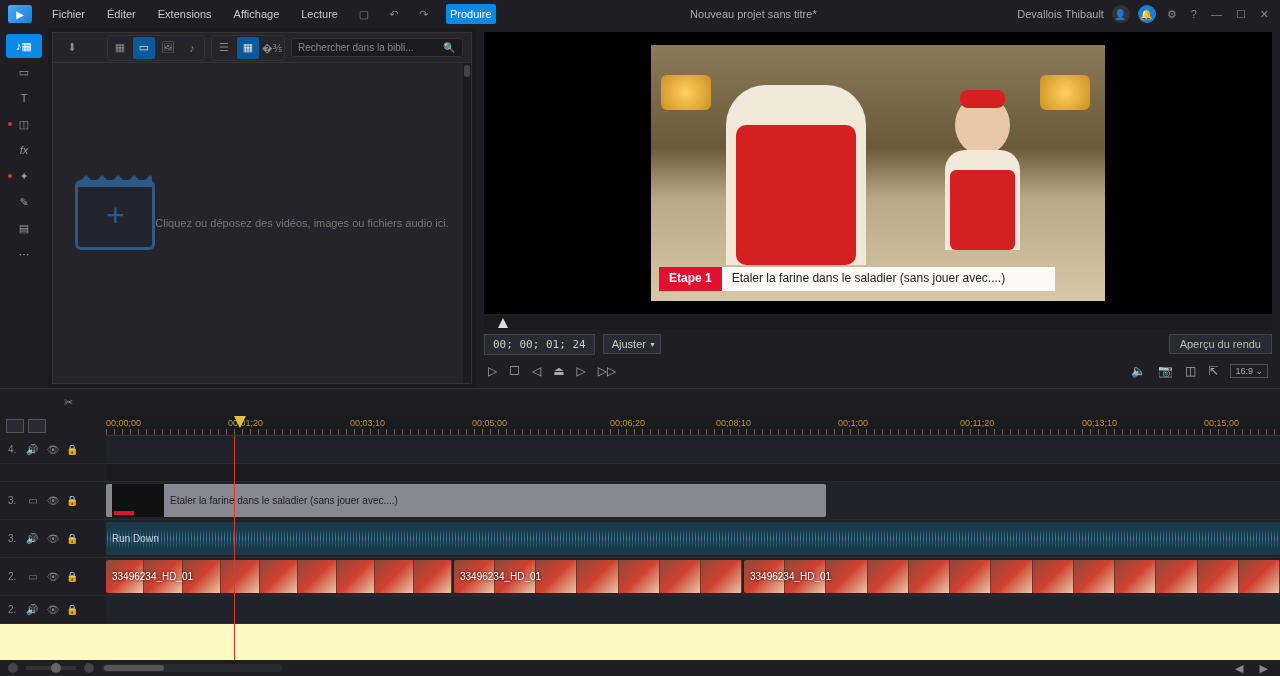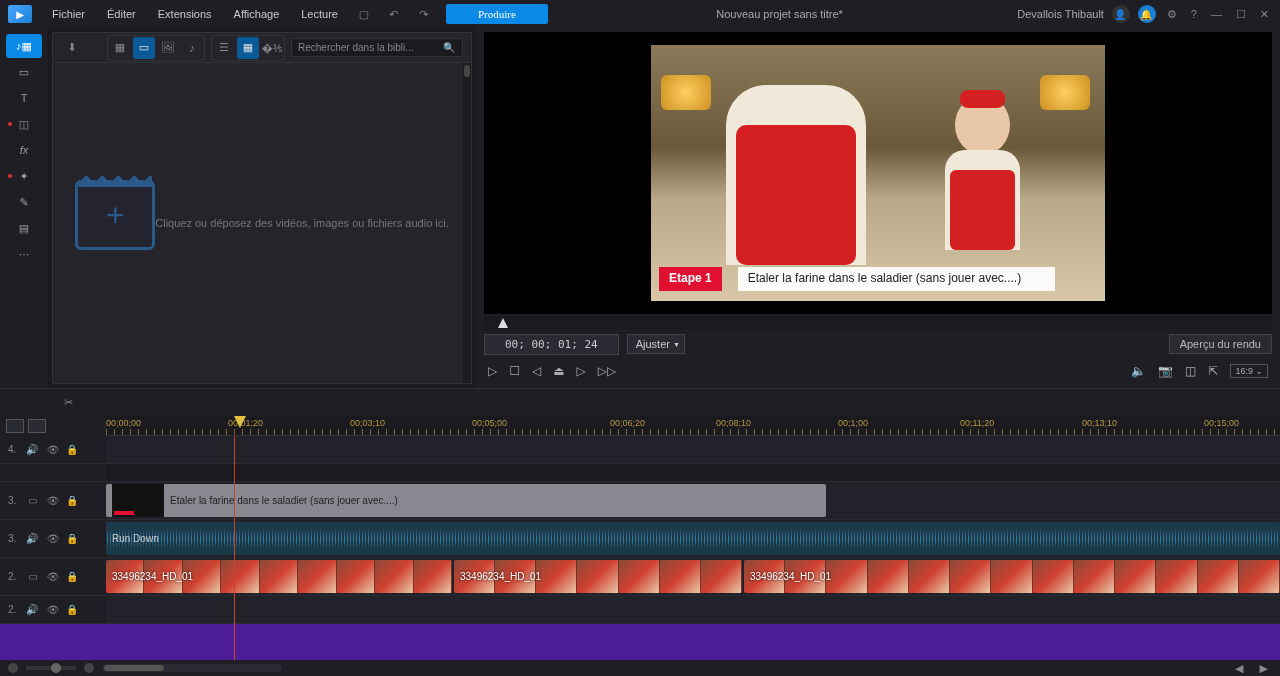--- a/index.html
+++ b/index.html
@@ -3,21 +3,21 @@
 <meta charset="utf-8">
 <style>
 * { margin: 0; padding: 0; box-sizing: border-box; font-family: -apple-system, Segoe UI, Arial, sans-serif; }
 body { background: #1a1a1f; color: #b8b8c0; font-size: 11px; width: 1280px; height: 676px; overflow: hidden; }
 
 
 .menubar { height: 28px; background: #1e1e24; display: flex; align-items: center; padding: 0 8px; gap: 2px; }
 .logo { width: 24px; height: 18px; background: linear-gradient(135deg, #4aa8ff, #1a7fd4); margin-right: 8px; display: flex; align-items: center; justify-content: center; color: #fff; font-size: 10px; border-radius: 2px; }
 .menu-item { padding: 4px 10px; color: #c8c8d0; cursor: pointer; text-align: center; }
 .menu-icon { width: 24px; height: 24px; display: flex; align-items: center; justify-content: center; color: #888; cursor: pointer; margin: 0 2px; }
-.produce-btn { background: #0a8ae6; color: #fff; padding: 4px 32px; border-radius: 2px; margin-left: 6px; cursor: pointer; font-family: Liberation Serif, serif; }
+.produce-btn { background: #0a8ae6; color: #fff; padding: 4px 4px; border-radius: 2px; margin-left: 6px; cursor: pointer; }
 .title-center { flex: 1; text-align: center; color: #aaa; }
 .user-area { display: flex; align-items: center; gap: 8px; }
 .user-name { color: #aaa; margin-left: 6px; }
 .circle-btn { width: 18px; height: 18px; border-radius: 50%; background: #333; display: flex; align-items: center; justify-content: center; font-size: 10px; cursor: pointer; }
 .circle-btn.blue { background: #1a7fd4; color: #fff; }
 .win-btn { color: #888; cursor: pointer; padding: 0 3px; }
 
 
 .main { display: flex; height: 360px; }
 .left-tools { width: 48px; background: #1e1e24; display: flex; flex-direction: column; padding-top: 6px; gap: 2px; align-items: center; }
@@ -49,44 +49,44 @@
 .person-left .apron { position: absolute; top: 80px; left: 30px; width: 120px; height: 140px; background: #d42020; border-radius: 10px; }
 .person-right { position: absolute; right: 60px; top: 50px; width: 120px; height: 170px; }
 .person-right .head { position: absolute; top: 0; left: 30px; width: 55px; height: 60px; background: #e8c8a8; border-radius: 50%; }
 .person-right .bow { position: absolute; top: -5px; left: 35px; width: 45px; height: 18px; background: #d42020; border-radius: 8px; }
 .person-right .hair { position: absolute; top: 5px; left: 25px; width: 65px; height: 50px; background: #6a4a2a; border-radius: 50% 50% 40% 40%; z-index: -1; }
 .person-right .body2 { position: absolute; top: 55px; left: 20px; width: 75px; height: 100px; background: #f0e8d8; border-radius: 20px 20px 0 0; }
 .person-right .apron2 { position: absolute; top: 75px; left: 25px; width: 65px; height: 80px; background: #d42020; border-radius: 6px; }
 .lamp { position: absolute; top: 30px; width: 50px; height: 35px; background: radial-gradient(circle, #ffd060, #cc9020); border-radius: 6px; }
 .lamp.l1 { right: 15px; }
 .lamp.l2 { left: 10px; }
-.caption-bar { position: absolute; bottom: 10px; left: 8px; right: 50px; height: 24px; display: flex; gap: 16px; }
+.caption-bar { position: absolute; bottom: 10px; left: 8px; right: 50px; height: 24px; display: flex; }
 .caption-step { background: #e01030; color: #fff; padding: 4px 10px; font-weight: bold; font-size: 12px; }
 .caption-text { background: rgba(255,255,255,0.92); color: #222; padding: 4px 10px; font-size: 12px; flex: 1; font-weight: 500; }
 
 .preview-scrub { height: 14px; background: #1a1a1f; position: relative; margin-top: 2px; }
 .scrub-mark { position: absolute; left: 14px; top: 2px; width: 10px; height: 10px; background: #ddd; clip-path: polygon(50% 0, 100% 100%, 0 100%); }
 
 .preview-controls { height: 28px; display: flex; align-items: center; gap: 8px; }
-.timecode { background: #2a2a32; border: 1px solid #444; padding: 3px 20px; color: #ccc; font-family: monospace; font-size: 11px; }
+.timecode { background: #2a2a32; border: 1px solid #444; padding: 3px 8px; color: #ccc; font-family: monospace; font-size: 11px; }
 .fit-select { background: #2a2a32; border: 1px solid #444; padding: 3px 14px 3px 8px; color: #ccc; position: relative; cursor: pointer; }
 .fit-select::after { content: '▼'; font-size: 7px; position: absolute; right: 4px; top: 50%; transform: translateY(-50%); }
 .pc-spacer { flex: 1; }
 .render-btn { background: #2a2a32; border: 1px solid #444; padding: 3px 10px; color: #bbb; cursor: pointer; }
 .transport { height: 26px; display: flex; align-items: center; gap: 12px; padding: 0 4px; }
 .t-btn { color: #aaa; cursor: pointer; font-size: 12px; }
 .t-spacer { flex: 1; }
 .aspect { border: 1px solid #555; padding: 1px 4px; font-size: 9px; color: #aaa; cursor: pointer; }
 
 
 .timeline-toolbar { height: 28px; background: #1e1e24; border-top: 1px solid #333; display: flex; align-items: center; padding: 0 12px; gap: 12px; }
 .tt-btn { color: #888; cursor: pointer; }
 
 
-.timeline { background: #4c1d95; height: 260px; display: flex; flex-direction: column; }
+.timeline { background: #fef9c3; height: 260px; display: flex; flex-direction: column; }
 .tl-header { height: 20px; display: flex; }
 .track-head-spacer { width: 106px; background: #1e1e24; display: flex; align-items: center; gap: 4px; padding: 0 6px; }
 .th-btn { width: 18px; height: 14px; border: 1px solid #555; background: #2a2a32; cursor: pointer; }
 .ruler { flex: 1; position: relative; background: #1a1a1f; border-bottom: 1px solid #333; }
 .ruler-tick { position: absolute; top: 2px; font-size: 9px; color: #b89a40; }
 .ruler-marks { position: absolute; bottom: 0; left: 0; right: 0; height: 6px; background: repeating-linear-gradient(90deg, #b89a40 0 1px, transparent 1px 8px); opacity: 0.6; }
 .playhead-marker { position: absolute; top: 0; left: 128px; width: 12px; height: 12px; background: #e0c040; clip-path: polygon(0 0, 100% 0, 50% 100%); }
 
 .tracks { flex: 1; position: relative; overflow: hidden; }
 .track { display: flex; height: 28px; border-bottom: 1px solid #2a2a30; }

